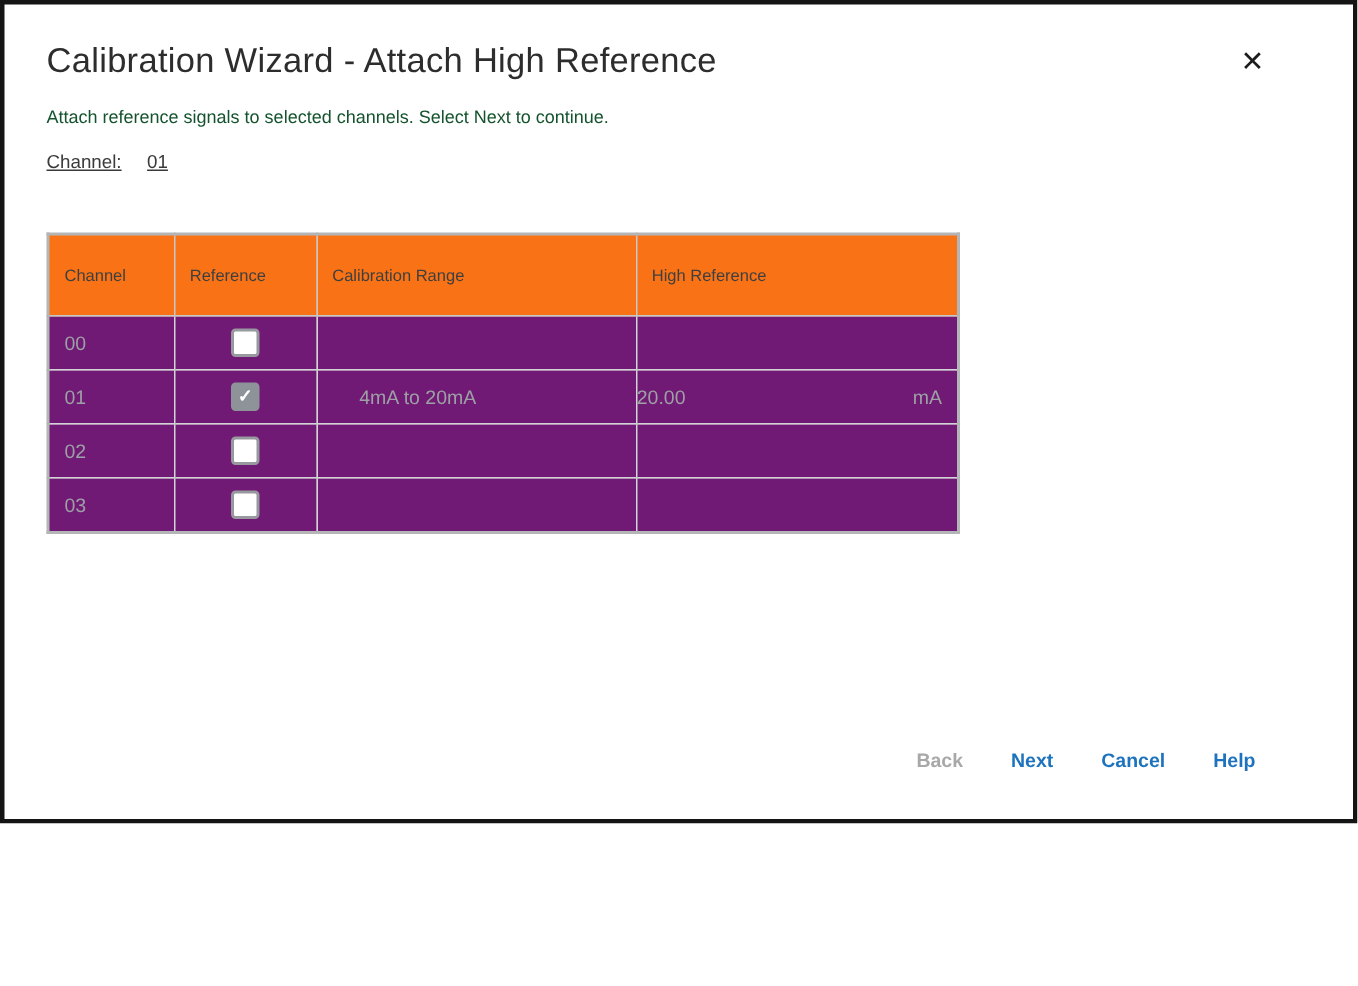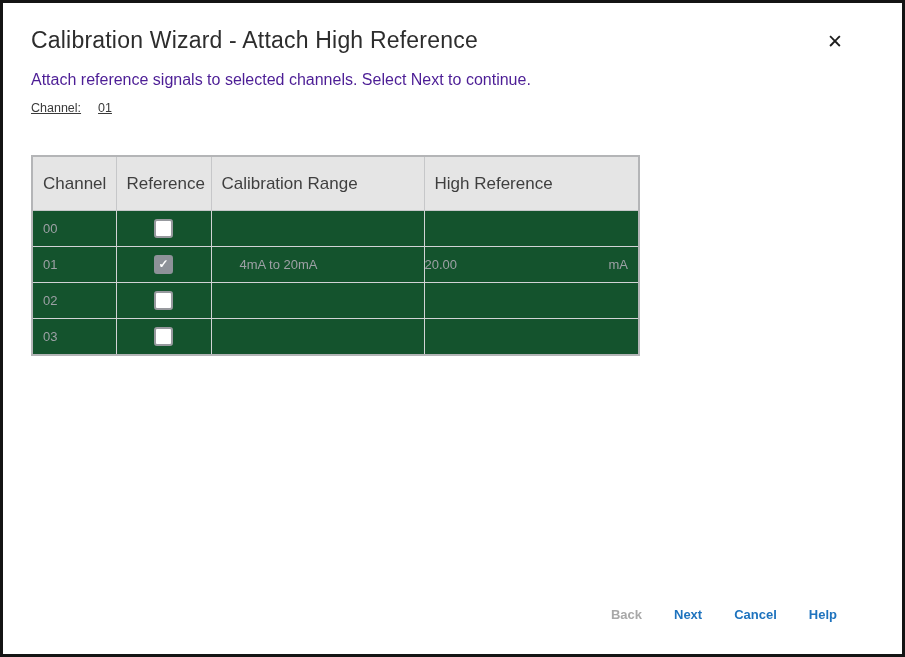--- a/index.html
+++ b/index.html
@@ -4,21 +4,21 @@
 <style>
   html, body {
     margin: 0;
     padding: 0;
     background: #ffffff;
     font-family: "Liberation Sans", sans-serif;
   }
   #dialog {
     position: relative;
     width: 905px;
-    height: 657px;
+    height: 549px;
     box-sizing: border-box;
     border: 3px solid #141414;
     background: #ffffff;
     overflow: hidden;
   }
   .title {
     position: absolute;
     left: 28px;
     top: 24px;
     font-size: 23px;
@@ -37,22 +37,22 @@
     line-height: 26px;
     text-align: center;
     color: #1c1c1c;
     cursor: pointer;
     user-select: none;
   }
   .subtitle {
     position: absolute;
     left: 28px;
     top: 68px;
-    font-size: 16px;
-    color: #4c1d95;
+    font-size: 12px;
+    color: #14532d;
     white-space: nowrap;
   }
   .channel-line {
     position: absolute;
     left: 28px;
     top: 98px;
     font-size: 12.5px;
     color: #3a3a3a;
     text-decoration: underline;
   }
@@ -63,35 +63,35 @@
     position: absolute;
     left: 28px;
     top: 152px;
     width: 607px;
     border-collapse: collapse;
     table-layout: fixed;
     border: 2px solid #b4b5b7;
   }
   .cal-table th {
     height: 53px;
-    background: #e5e5e5;
-    font-size: 17px;
+    background: #f97316;
+    font-size: 11px;
     font-weight: 400;
     color: #3f3f3f;
     text-align: left;
     padding: 0 0 0 10px;
     border: 1px solid #c6c7c9;
   }
   .cal-table td {
     height: 35px;
     font-size: 13px;
     color: #9da0a5;
     padding: 0;
     border: 1px solid #d2d3d5;
-    background: #14532d;
+    background: #701a75;
   }
   .cal-table td.channel-cell { padding-left: 10px; }
   .cal-table td.calibrate-cell { text-align: center; }
   .cal-table td.range-cell { padding-left: 28px; }
   .hr-wrap {
     display: flex;
     justify-content: space-between;
     align-items: center;
     padding: 0 10px 0 0;
   }

